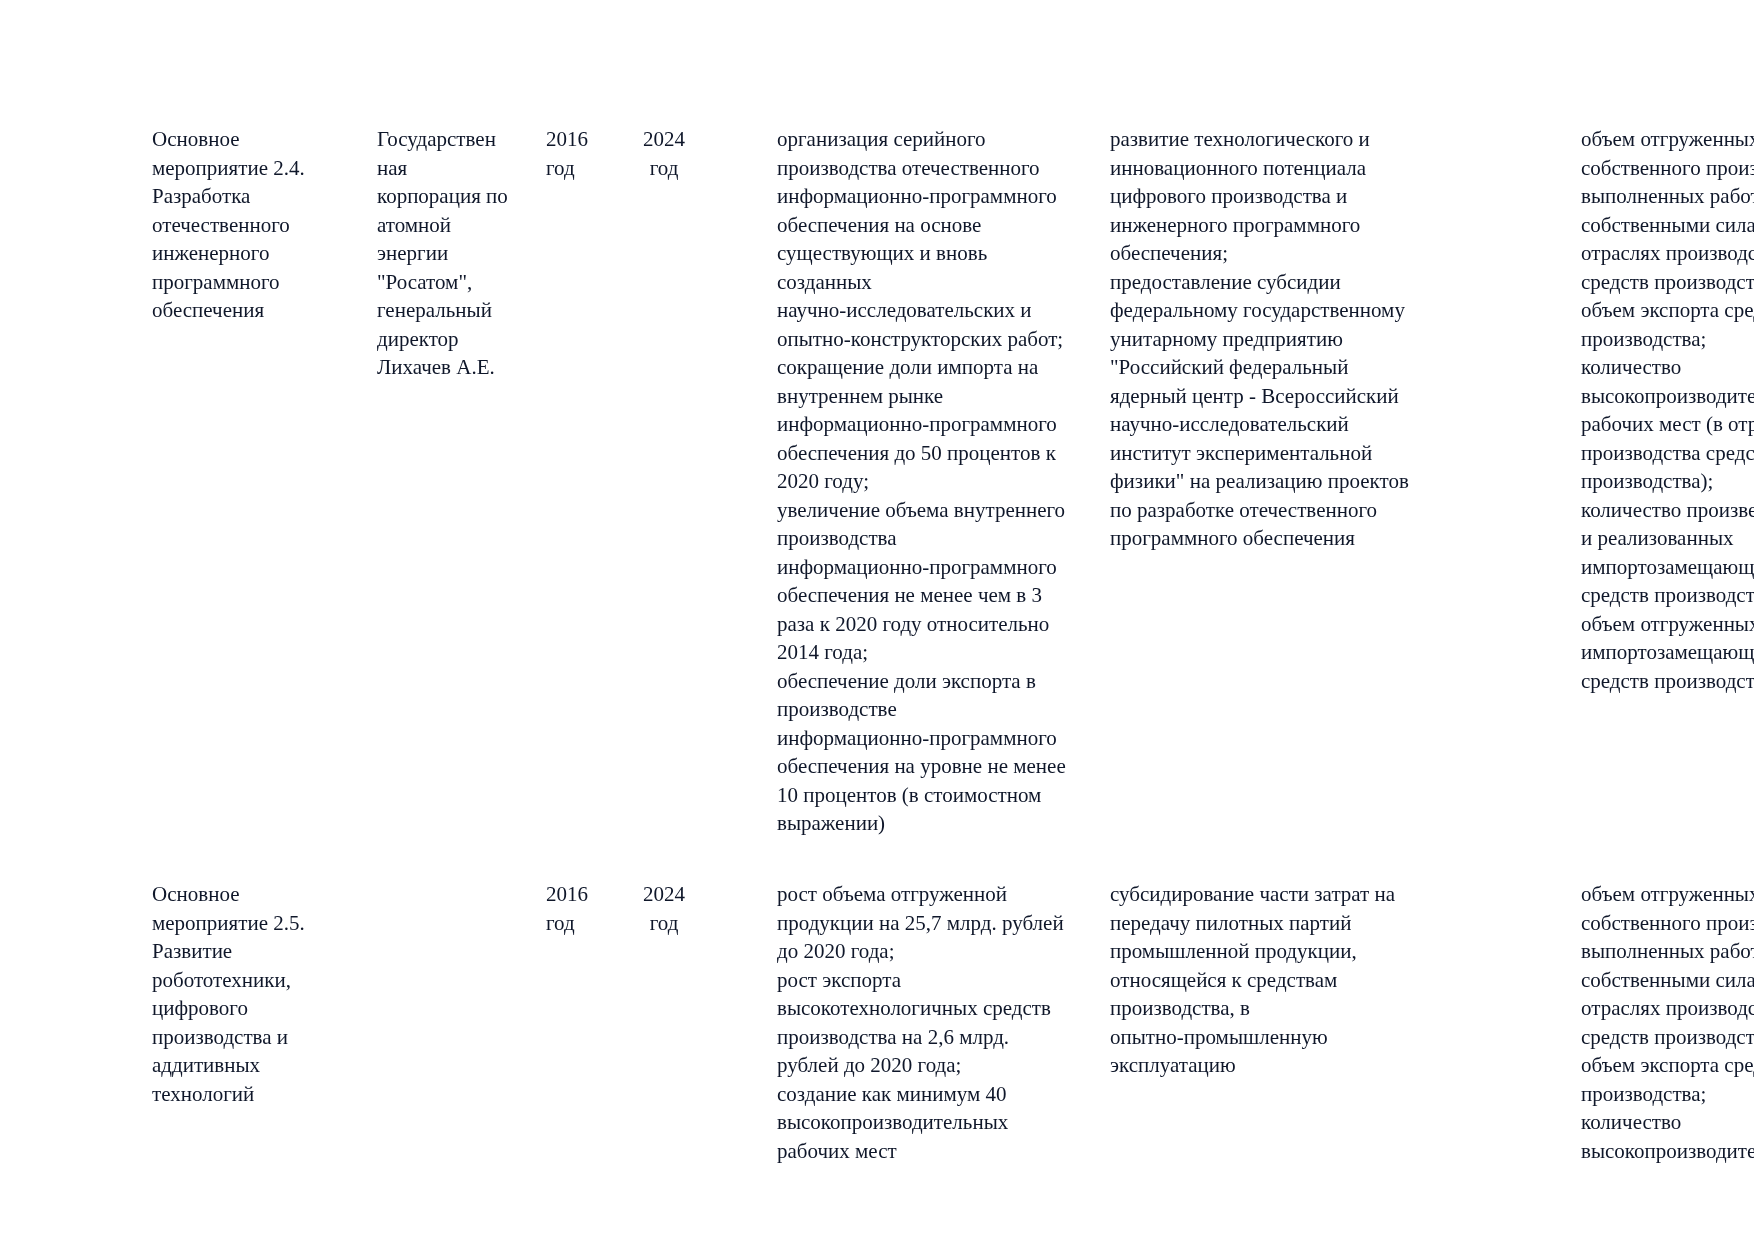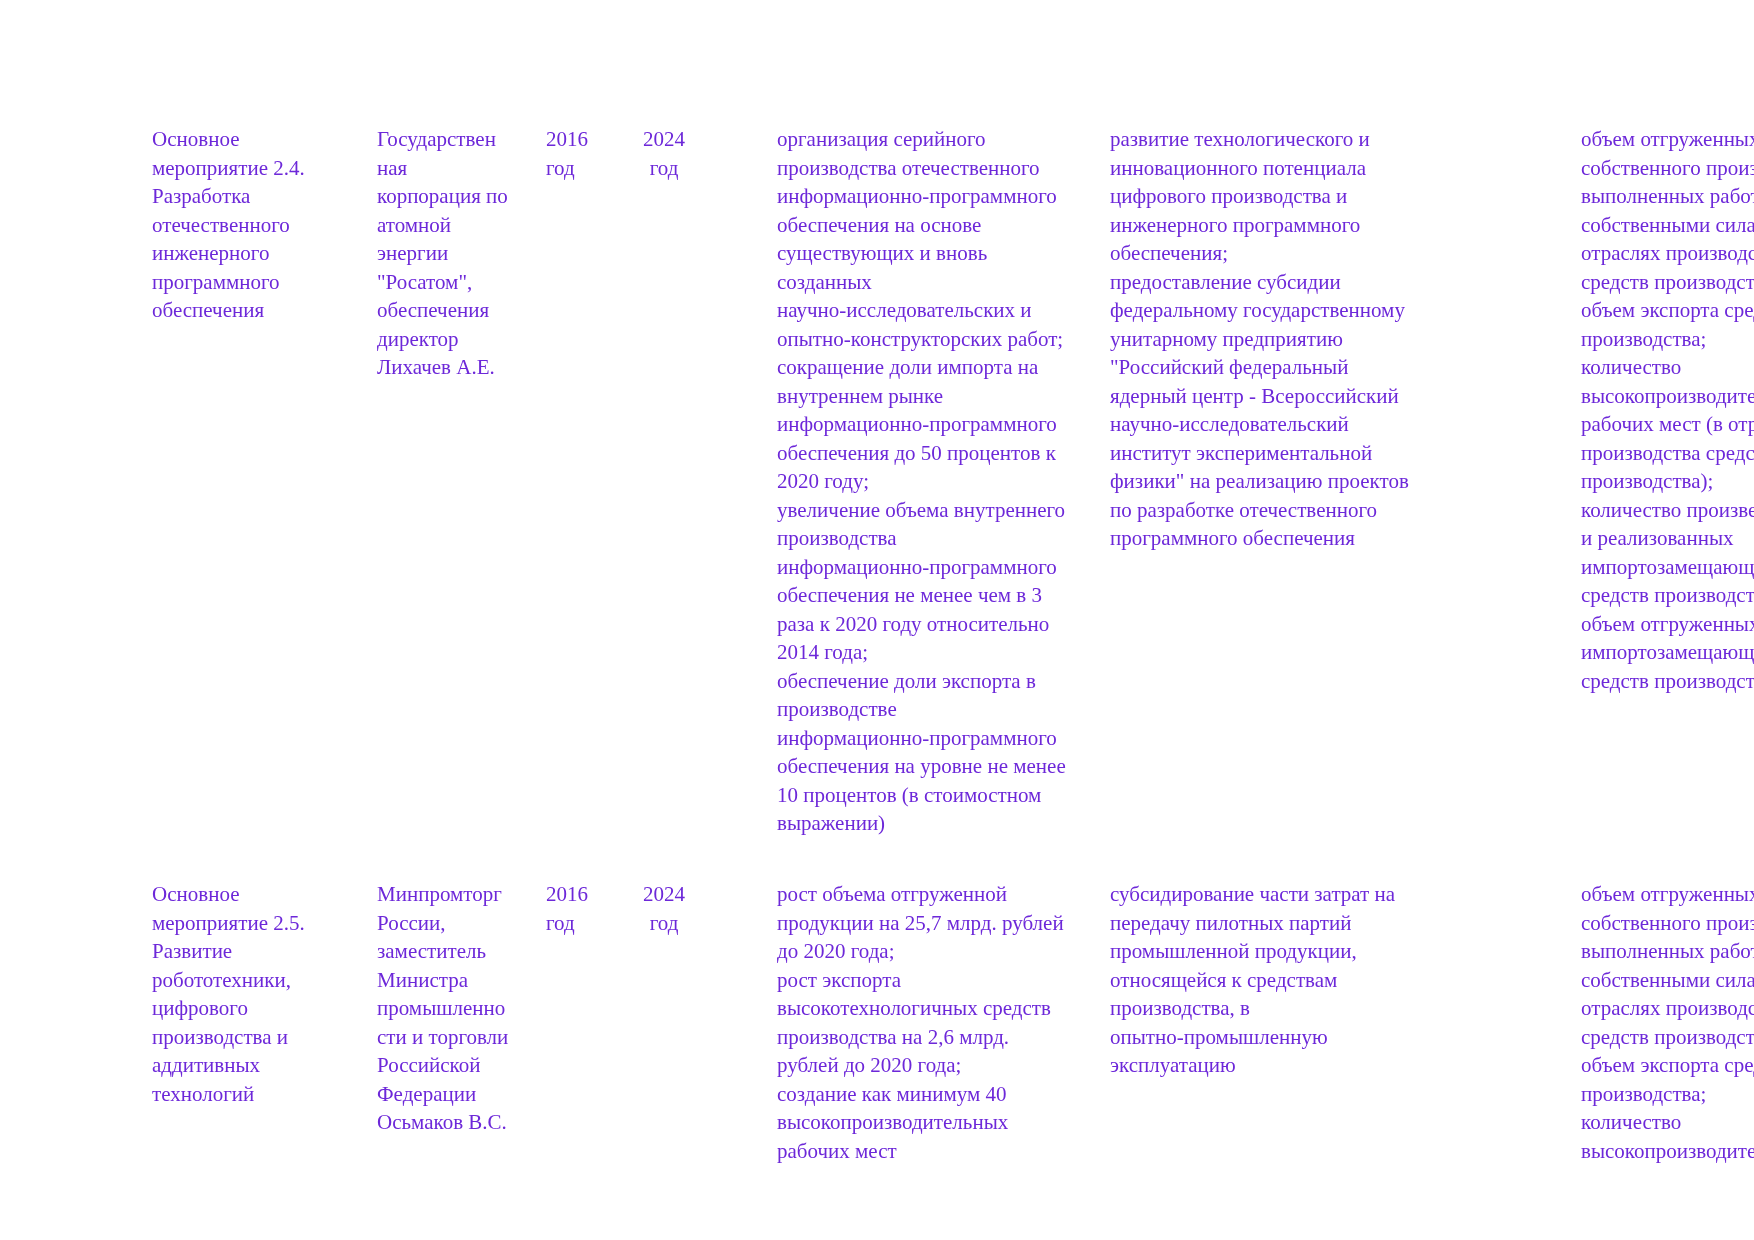--- a/index.html
+++ b/index.html
@@ -19,21 +19,21 @@
     left: 0;
     width: 100%;
   }
   .cell {
     position: absolute;
     top: 0;
     white-space: pre;          
     font-family: "Liberation Serif", serif;
     font-size: 21px;
     line-height: 28.5px;
-    color: #6d28d9;
+    color: #0f172a;
   }
   .col-measure   { left: 152px; }
   .col-executor  { left: 377px; }
   .col-start     { left: 546px; width: 80px; text-align: left; }
   .col-end       { left: 624px; width: 80px; text-align: center; }
   .col-result    { left: 741px; margin-left: 36px; }
   .col-mechanism { left: 1110px; }
   .col-indicators{ left: 1581px; }
   .row-1 { top: 125px; height: 712px; }
   .row-2 { top: 880px; height: 360px; }
@@ -50,21 +50,21 @@
 отечественного
 инженерного
 программного
 обеспечения</div>
     <div class="cell col-executor">Государствен
 ная
 корпорация по
 атомной
 энергии
 "Росатом",
-обеспечения
+генеральный
 директор
 Лихачев А.Е.</div>
     <div class="cell col-start">2016
 год</div>
     <div class="cell col-end">2024
 год</div>
     <div class="cell col-result">организация серийного
 производства отечественного
 информационно-программного
 обеспечения на основе
@@ -128,29 +128,20 @@
 
   <div class="table-row row-2">
     <div class="cell col-measure">Основное
 мероприятие 2.5.
 Развитие
 робототехники,
 цифрового
 производства и
 аддитивных
 технологий</div>
-    <div class="cell col-executor">Минпромторг
-России,
-заместитель
-Министра
-промышленно
-сти и торговли
-Российской
-Федерации
-Осьмаков В.С.</div>
     <div class="cell col-start">2016
 год</div>
     <div class="cell col-end">2024
 год</div>
     <div class="cell col-result">рост объема отгруженной
 продукции на 25,7 млрд. рублей
 до 2020 года;
 рост экспорта
 высокотехнологичных средств
 производства на 2,6 млрд.

